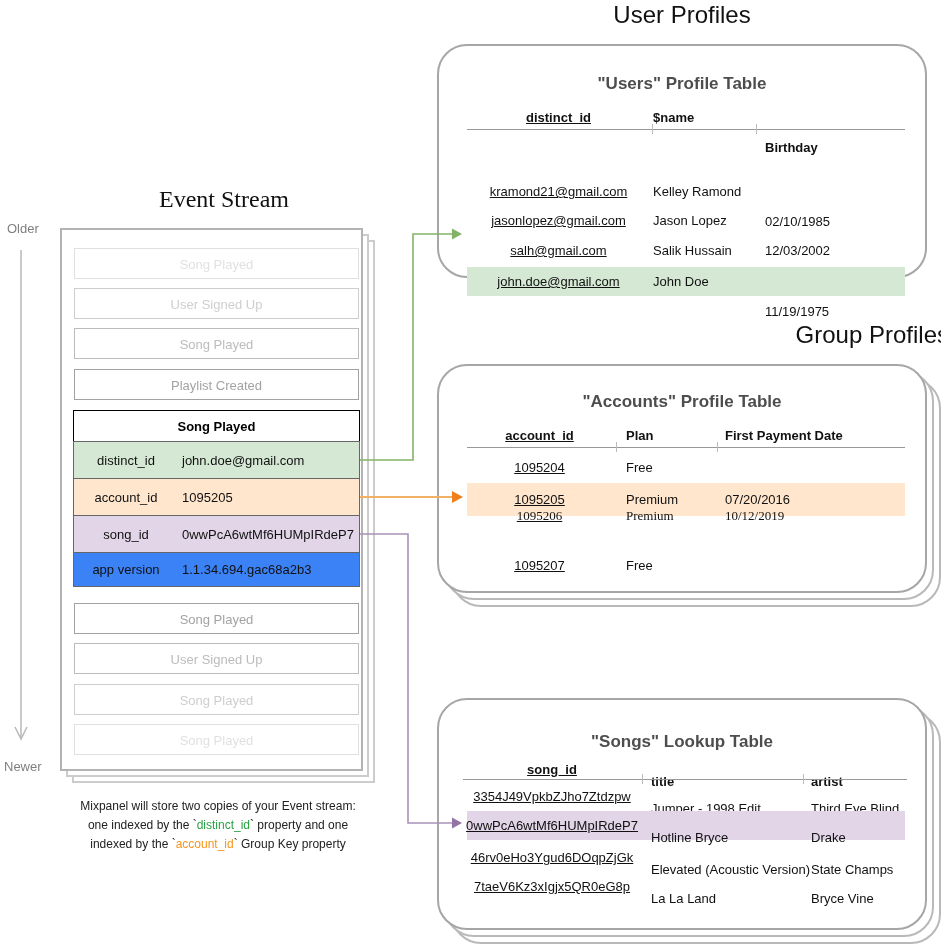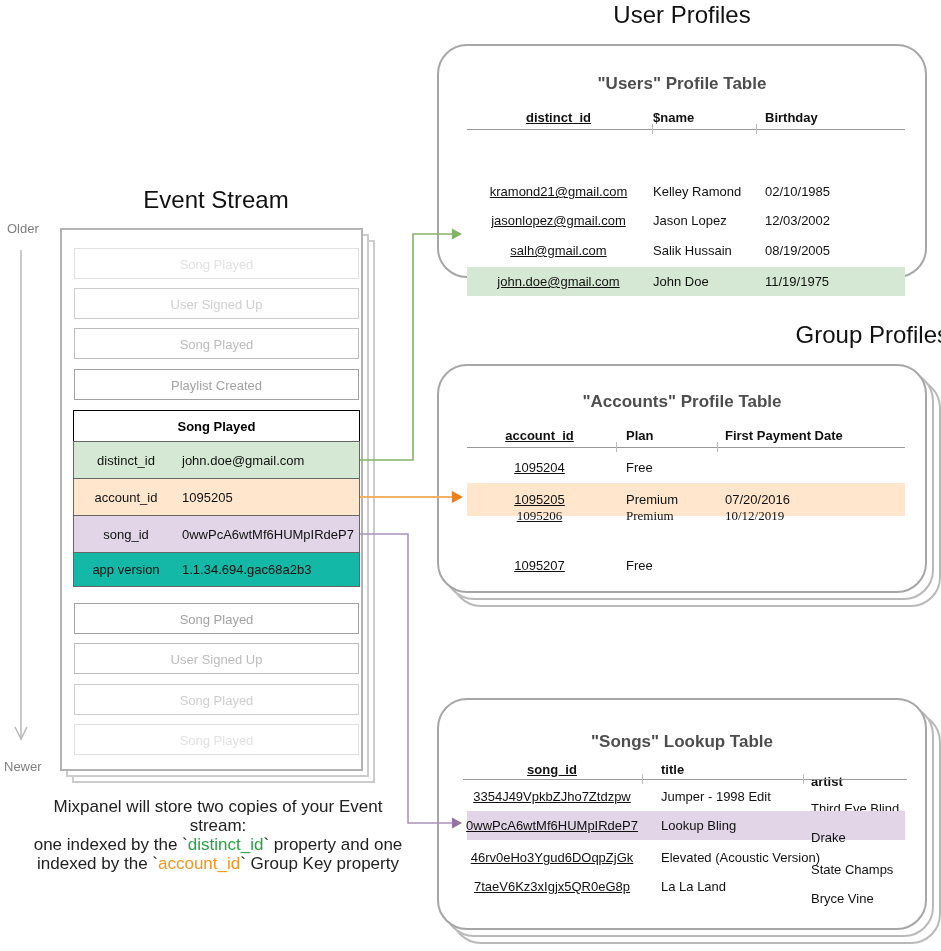--- a/index.html
+++ b/index.html
@@ -12,59 +12,59 @@
   
   .tl-label{position:absolute;font-size:13px;color:#7f7f7f;}
   
   .stream-layer{position:absolute;width:303px;height:543px;border:2px solid #cccccc;background:#fff;box-sizing:border-box;}
   .stream-box{position:absolute;left:60px;top:228px;width:303px;height:543px;border:2px solid #b3b3b3;background:#fff;box-sizing:border-box;}
   .ebox{position:absolute;left:74px;width:285px;height:31px;line-height:31px;text-align:center;
         font-size:13px;border:1px solid #8c8c8c;color:#8c8c8c;background:#fff;box-sizing:border-box;}
   .o1{opacity:.26}.o2{opacity:.42}.o3{opacity:.58}.o4{opacity:.8}
   .ehead{position:absolute;left:73px;width:287px;height:32px;line-height:32px;text-align:center;
          font-size:13px;font-weight:bold;color:#000;border:1.5px solid #000;background:#fff;box-sizing:border-box;}
-  .prow{position:absolute;left:73px;width:287px;border:1px solid #666;background:#14b8a6;box-sizing:border-box;}
+  .prow{position:absolute;left:73px;width:287px;border:1px solid #666;background:#3b82f6;box-sizing:border-box;}
   .prow .pkey{position:absolute;left:0;top:0;width:104px;height:100%;display:flex;align-items:center;justify-content:center;font-size:13px;color:#111;}
   .prow .pval{position:absolute;left:108px;top:0;height:100%;display:flex;align-items:center;font-size:13px;color:#111;}
   .bg-green{background:#d5e8d4;}
   .bg-orange{background:#ffe6cc;}
   .bg-purple{background:#e1d5e7;}
   
-  .caption{position:absolute;left:26px;top:797px;width:384px;text-align:center;font-size:17px;line-height:19px;color:#222;}
+  .caption{position:absolute;left:26px;top:797px;width:384px;text-align:center;font-size:12px;line-height:19px;color:#222;}
   .code-green{color:#27a343;}
   .code-orange{color:#f7941d;}
   
   .card{position:absolute;width:490px;border:2px solid #a6a6a6;border-radius:30px;background:#fff;box-sizing:border-box;}
   .card-layer{position:absolute;width:490px;border:2px solid #b9b9b9;border-radius:30px;background:#fff;box-sizing:border-box;}
   .rule{position:absolute;height:1px;background:#999;}
   .tick{position:absolute;width:1px;height:10px;background:#bbbbbb;}
   .thead-row,.trow{position:absolute;left:28px;width:438px;height:29px;}
   .cell{position:absolute;top:0;height:100%;display:flex;align-items:center;font-size:13px;color:#111;white-space:nowrap;}
   .cell.b{font-weight:bold;}
   .u{text-decoration:underline;}
   
   .up-c1{left:0;width:183px;justify-content:center;}
   .up-c2{left:186px;}
-  .up-c3{left:298px;}
+  .up-c3{left:298px;margin-top:30px;}
   
   .gp-c1{left:0;width:145px;justify-content:center;}
   .gp-c2{left:159px;}
   .gp-c3{left:258px;}
   
   .lk-c1{left:0;width:170px;justify-content:center;}
-  .lk-c2{left:194px;}
+  .lk-c2{left:184px;margin-top:12px;}
   .lk-c3{left:344px;margin-top:12px;}
   .overlay{position:absolute;left:0;top:0;z-index:20;pointer-events:none;}
 </style>
 </head>
 <body>
 
 <div class="canvas">
 
-  <div class="sec-title" style="left:60px;top:186px;width:312px;">Event Stream</div>
+  <div class="sec-title" style="left:68px;top:186px;width:312px;font-family:Liberation Serif, serif;">Event Stream</div>
   <div class="sec-title" style="left:437px;top:1px;width:490px;">User Profiles</div>
   <div class="sec-title" style="left:459px;top:321px;width:490px;text-align:right;">Group Profiles</div>
 
   <div class="tl-label" style="left:7px;top:221px;">Older</div>
   <div class="tl-label" style="left:4px;top:759px;text-align:right;">Newer</div>
 
   <div class="stream-layer" style="left:72px;top:240px;"></div>
   <div class="stream-layer" style="left:66px;top:234px;"></div>
   <div class="stream-box"></div>
 
@@ -180,21 +180,21 @@
     <div class="rule" style="left:24px;top:79px;width:444px;"></div>
     <div class="tick" style="left:203px;top:74px;"></div>
     <div class="tick" style="left:364px;top:74px;"></div>
     <div class="trow" style="top:82px;">
       <span class="cell u lk-c1">3354J49VpkbZJho7Ztdzpw</span>
       <span class="cell lk-c2">Jumper - 1998 Edit</span>
       <span class="cell lk-c3">Third Eye Blind</span>
     </div>
     <div class="trow bg-purple" style="top:111px;">
       <span class="cell u lk-c1">0wwPcA6wtMf6HUMpIRdeP7</span>
-      <span class="cell lk-c2">Lookup Bling</span>
+      <span class="cell lk-c2">Hotline Bryce</span>
       <span class="cell lk-c3">Drake</span>
     </div>
     <div class="trow" style="top:143px;">
       <span class="cell u lk-c1">46rv0eHo3Ygud6DOqpZjGk</span>
       <span class="cell lk-c2">Elevated (Acoustic Version)</span>
       <span class="cell lk-c3">State Champs</span>
     </div>
     <div class="trow" style="top:172px;">
       <span class="cell u lk-c1">7taeV6Kz3xIgjx5QR0eG8p</span>
       <span class="cell lk-c2">La La Land</span>

